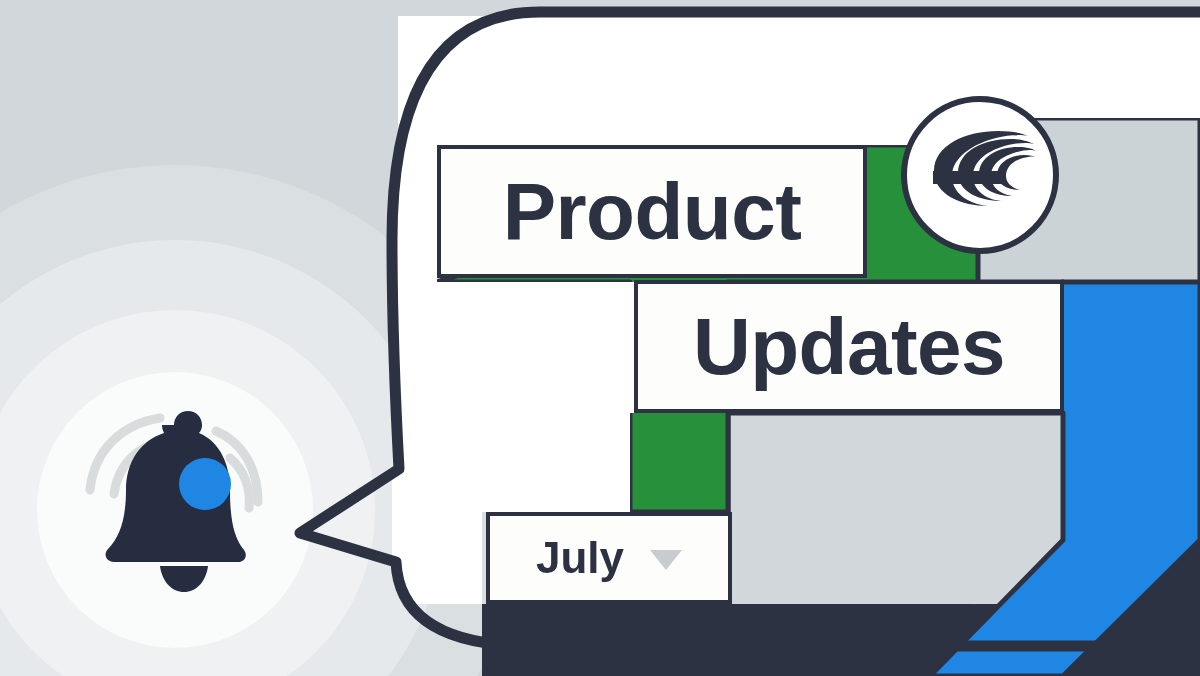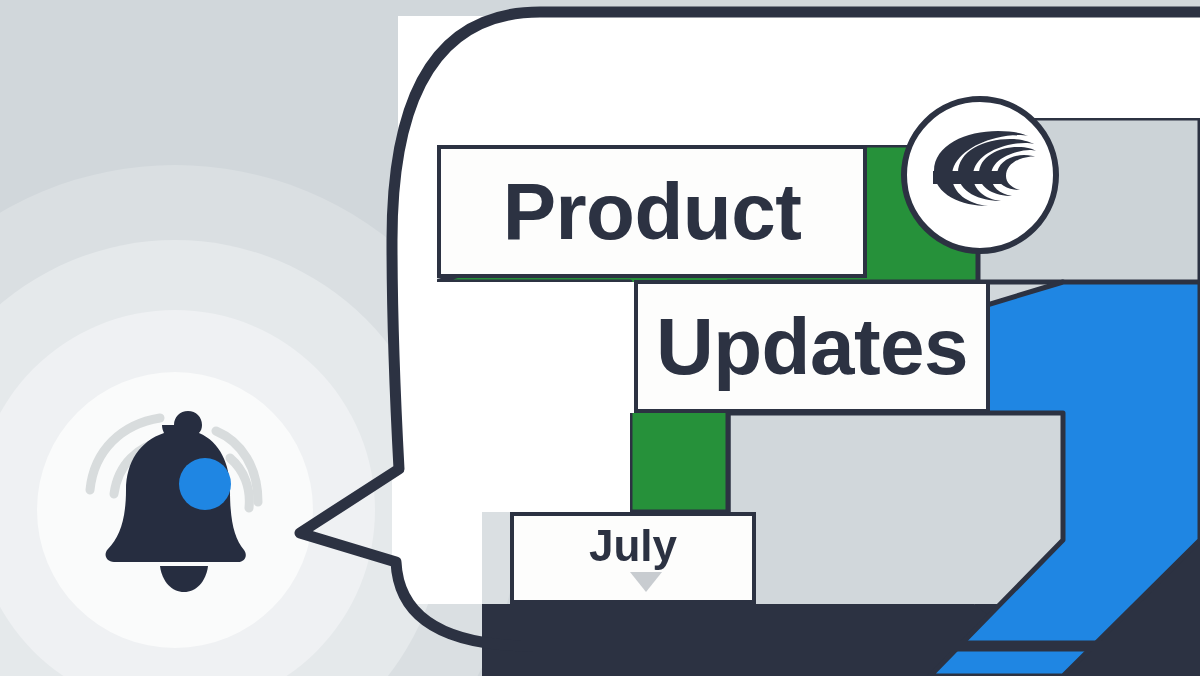--- a/index.html
+++ b/index.html
@@ -47,41 +47,40 @@
     left: 437px;
     top: 145px;
     width: 430px;
     height: 133px;
     justify-content: center;
   }
   #box-product .txt { font-size: 80px; }
   #box-updates {
     left: 634px;
     top: 280px;
-    width: 356px;
+    width: 430px;
     height: 133px;
     justify-content: center;
   }
   #box-updates .txt { font-size: 80px; }
   .dd-box {
     position: absolute;
     background: #fdfdfc;
     border: 4px solid #2c3242;
     box-sizing: border-box;
     display: flex;
     align-items: center;
     justify-content: center;
     z-index: 45;
   }
   #dd-month {
-    left: 510px;
+    left: 486px;
     top: 512px;
     width: 246px;
     height: 92px;
-    flex-direction: column;
   }
   #dd-year {
     left: 728px;
     top: 512px;
     width: 246px;
     height: 92px;
   }
   .dd-box .dd-text {
     font-family: "Liberation Sans", sans-serif;
     font-weight: bold;

